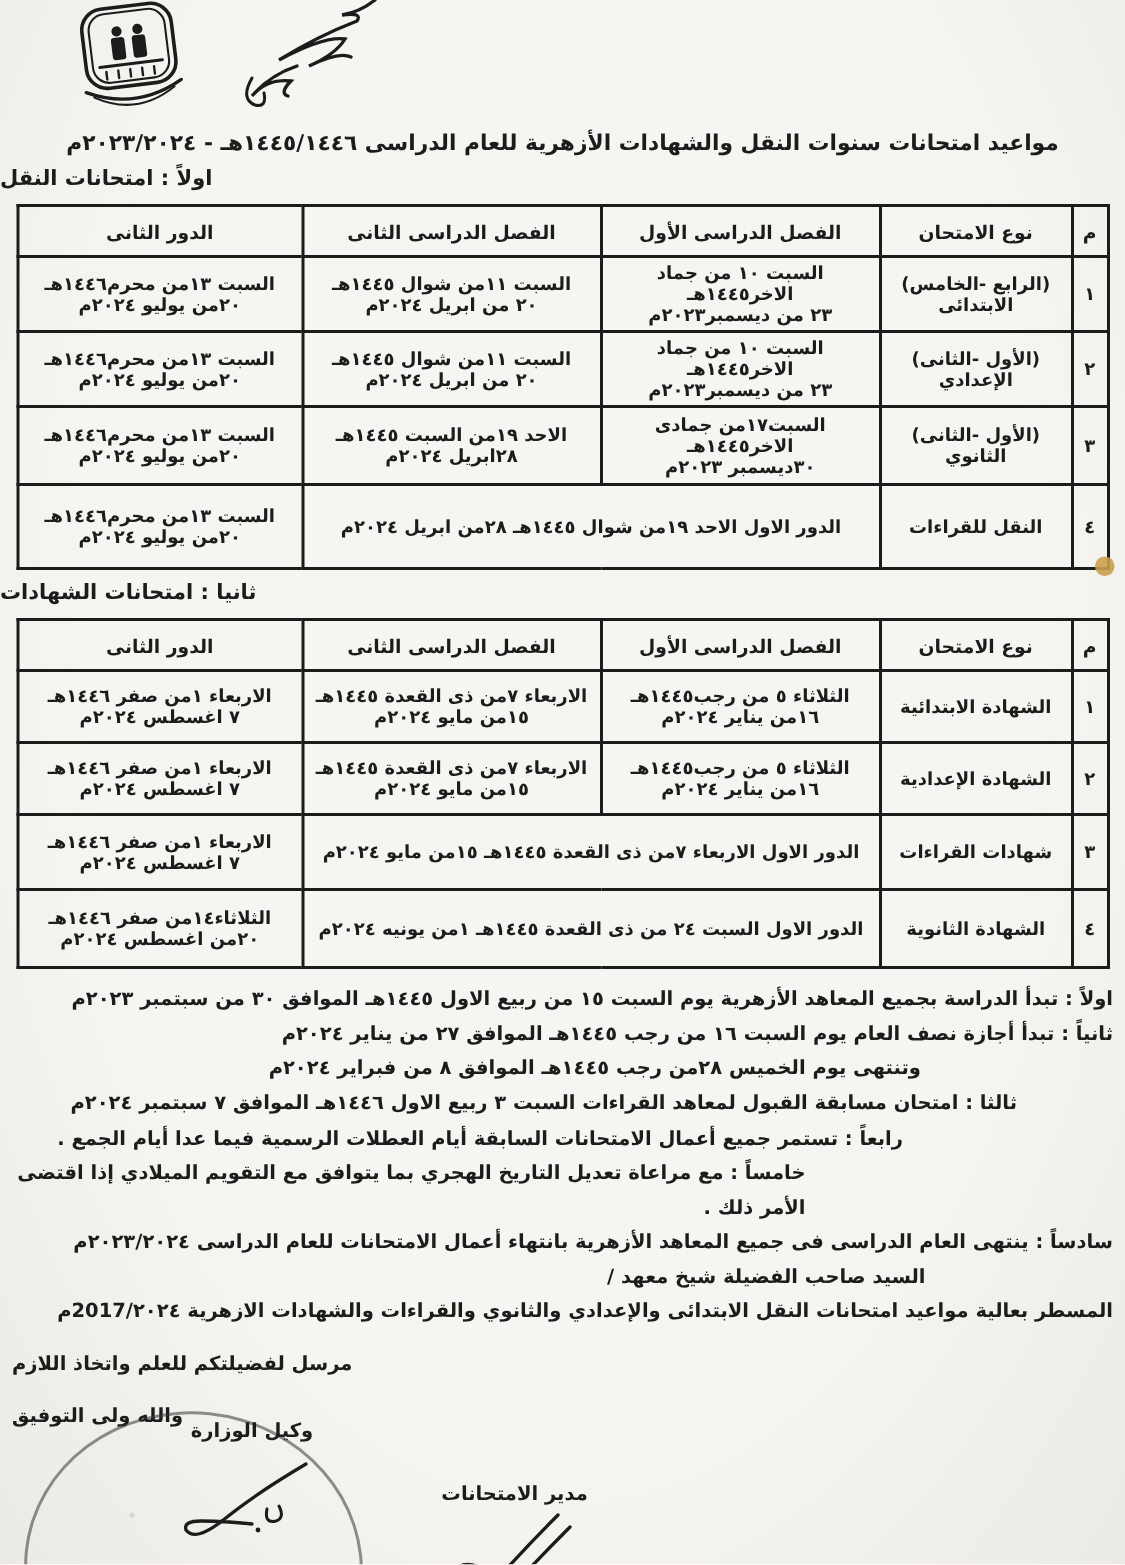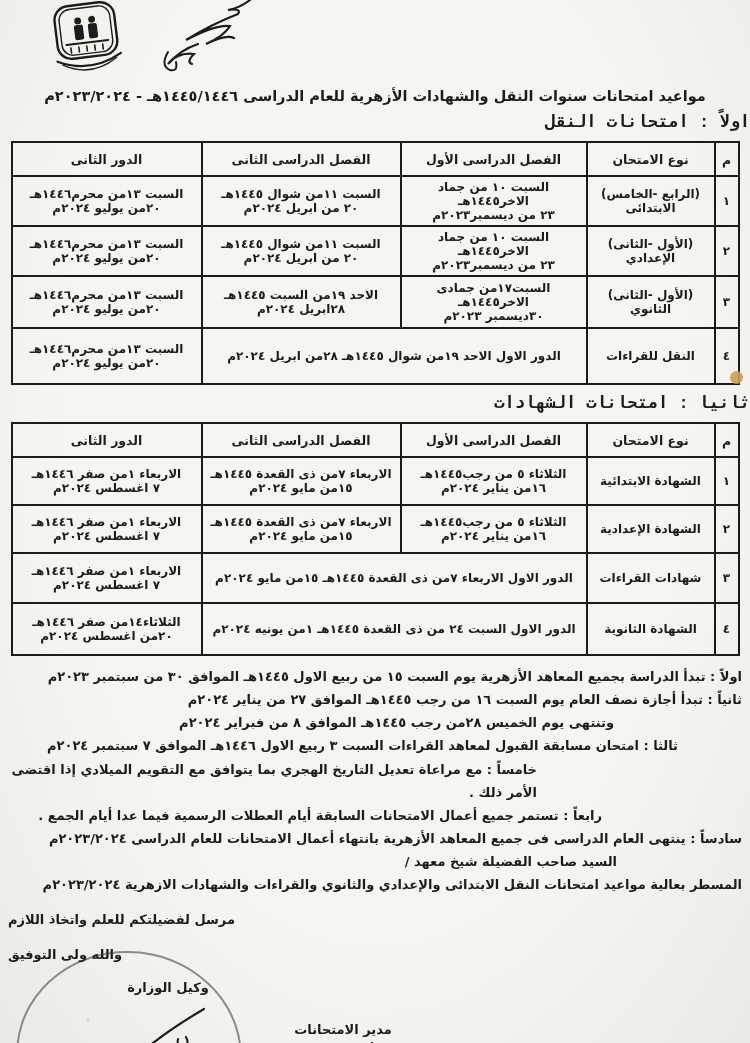--- a/index.html
+++ b/index.html
@@ -14,21 +14,21 @@
     font-weight:bold;
     color:#1c1c1c;
   }
   
   .header{position:relative;height:88px;}
   .org{padding:6px 14px 0 0;text-align:right;font-size:12.5px;line-height:1.55;}
   .org-line1{font-size:14px;letter-spacing:1px;}
   .emblem{position:absolute;left:52px;top:0px;transform:rotate(-7deg);}
   .hand-note{position:absolute;left:132px;top:-6px;}
   .doc-title{text-align:center;font-size:14.5px;margin-top:0px;}
-  .section-title{text-align:right;font-size:17px;margin-top:7px;font-family:Liberation Mono, monospace;}
+  .section-title{text-align:left;font-size:14px;margin-top:7px;}
   
   table.sched{width:727px;margin:9px auto 0 auto;border-collapse:collapse;table-layout:fixed;}
   table.sched th,table.sched td{
     border:2px solid #1c1c1c;text-align:center;vertical-align:middle;
     font-size:12px;padding:3px 2px;white-space:pre-line;font-weight:bold;
   }
   table.sched th{font-size:12.5px;height:26px;}
   col.c-num{width:24px;}
   col.c-type{width:128px;}
   col.c-s1{width:186px;}
@@ -39,21 +39,21 @@
   .notes{padding:9px 8px 0 8px;font-size:13px;line-height:1.78;}
   .note{text-align:right;}
   .mr64{margin-right:64px;}
   .mr128{margin-right:128px;}
   .mr140{margin-right:140px;}
   .mr205{margin-right:205px;}
   .mr125{margin-right:125px;}
   .center{text-align:left;margin-top:12px;}
   
   .sig-area{position:relative;height:150px;margin-top:2px;}
-  .sig-label{font-size:13px;margin-top:23px;}
+  .sig-label{font-size:13px;}
   .sig-exams{position:absolute;right:64px;top:24px;text-align:center;}
   .sig-director{position:absolute;right:352px;top:30px;text-align:center;}
   .sig-deputy{position:absolute;left:108px;top:-12px;text-align:center;}
   .stamp{
     position:absolute;left:16px;top:-18px;width:222px;height:205px;
     border-radius:50%;border:2px solid rgba(55,55,55,.55);
     background:
       radial-gradient(circle at 30% 35%, rgba(70,70,70,.14) 1.5px, transparent 2px),
       radial-gradient(circle at 62% 55%, rgba(70,70,70,.12) 1.5px, transparent 2px),
       radial-gradient(circle at 45% 75%, rgba(70,70,70,.12) 1.5px, transparent 2px);
@@ -218,25 +218,25 @@
 ٢٠من اغسطس ٢٠٢٤م</td>
       </tr>
     </tbody>
   </table>
 
   <div class="notes">
     <div class="note">اولاً : تبدأ الدراسة بجميع المعاهد الأزهرية يوم السبت ١٥ من ربيع الاول ١٤٤٥هـ الموافق ٣٠ من سبتمبر ٢٠٢٣م</div>
     <div class="note">ثانياً : تبدأ أجازة نصف العام يوم السبت ١٦ من رجب ١٤٤٥هـ الموافق ٢٧ من يناير ٢٠٢٤م</div>
     <div class="note mr128">وتنتهى يوم الخميس ٢٨من رجب ١٤٤٥هـ الموافق ٨ من فبراير ٢٠٢٤م</div>
     <div class="note mr64">ثالثا : امتحان مسابقة القبول لمعاهد القراءات السبت ٣ ربيع الاول ١٤٤٦هـ الموافق ٧ سبتمبر ٢٠٢٤م</div>
+    <div class="note mr140">رابعاً : تستمر جميع أعمال الامتحانات السابقة أيام العطلات الرسمية فيما عدا أيام الجمع .</div>
     <div class="note mr205">خامساً : مع مراعاة تعديل التاريخ الهجري بما يتوافق مع التقويم الميلادي إذا اقتضى الأمر ذلك .</div>
-    <div class="note mr140">رابعاً : تستمر جميع أعمال الامتحانات السابقة أيام العطلات الرسمية فيما عدا أيام الجمع .</div>
     <div class="note">سادساً : ينتهى العام الدراسى فى جميع المعاهد الأزهرية بانتهاء أعمال الامتحانات للعام الدراسى ٢٠٢٣/٢٠٢٤م</div>
     <div class="note mr125">السيد صاحب الفضيلة شيخ معهد /</div>
-    <div class="note">المسطر بعالية مواعيد امتحانات النقل الابتدائى والإعدادي والثانوي والقراءات والشهادات الازهرية ٢٠٢٣/٢٠٢٤م</div>
+    <div class="note">المسطر بعالية مواعيد امتحانات النقل الابتدائى والإعدادي والثانوي والقراءات والشهادات الازهرية 2017/٢٠٢٤م</div>
     <div class="note center">مرسل لفضيلتكم للعلم واتخاذ اللازم</div>
     <div class="note center">والله ولى التوفيق</div>
   </div>
 
   <div class="sig-area">
 
     <div class="stamp"></div>
 
 
     <div class="sig-director">

